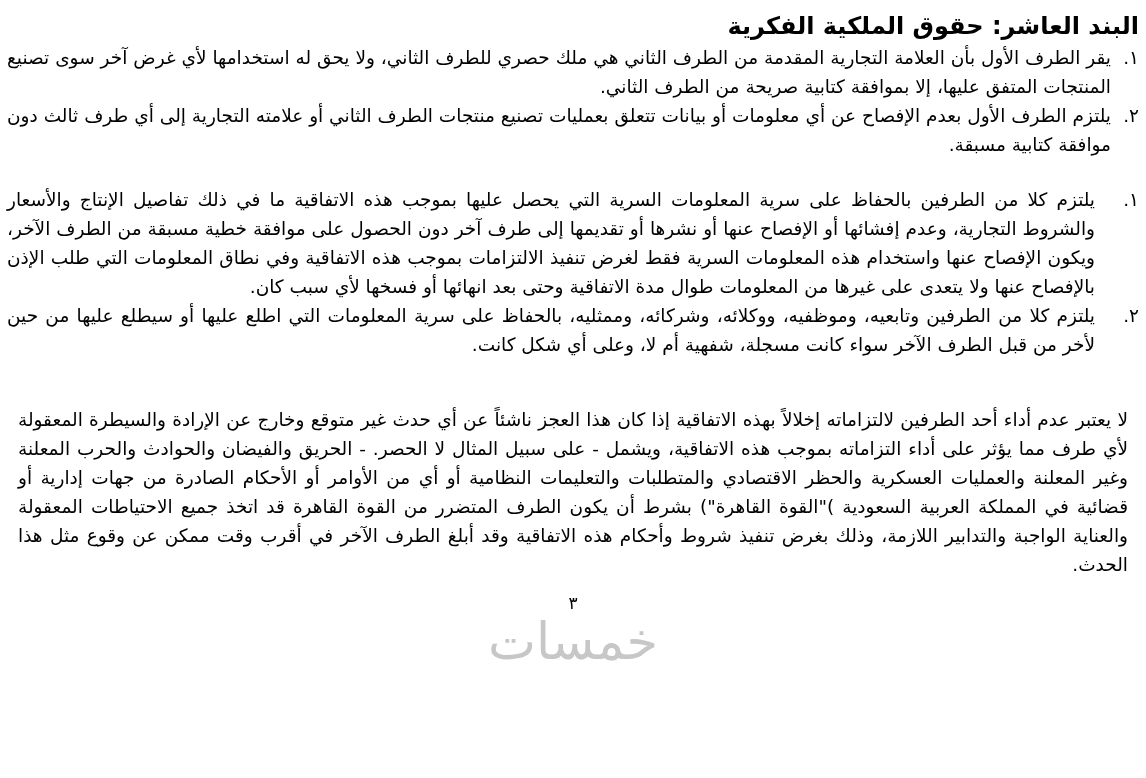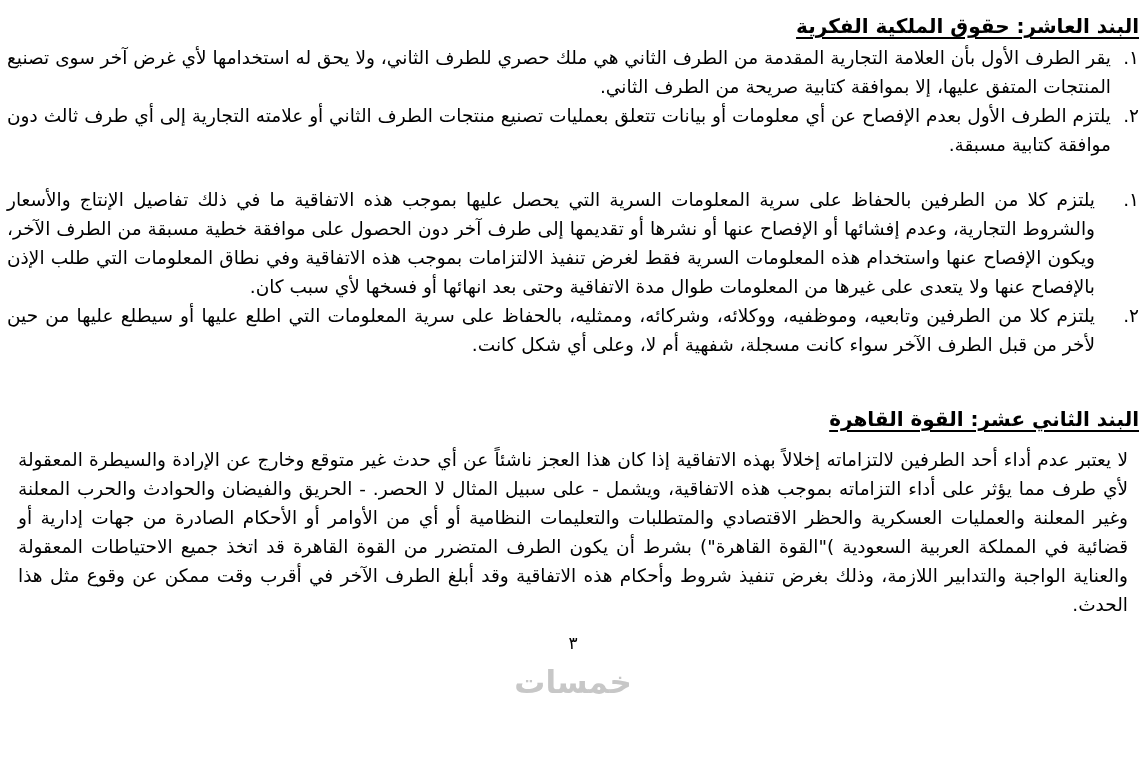--- a/index.html
+++ b/index.html
@@ -10,24 +10,23 @@
     background:#ffffff;
     color:#000000;
     font-family:"DejaVu Sans", sans-serif;
     direction:rtl;
     box-sizing:border-box;
     padding:12px 7px 0 7px;
     overflow:hidden;
   }
   h2.section-heading{
     margin:0;
-    font-size:20px;
+    font-size:24px;
     line-height:29px;
     font-weight:bold;
-    text-decoration:underline;
     text-underline-offset:4px;
     text-align:right;
   }
   .sec10 h2.section-heading{margin-bottom:2px;}
   .sec11{margin-top:26px;}
   .sec11 h2.section-heading{margin-bottom:4px;}
   .sec12{margin-top:46px;}
   .sec12 h2.section-heading{margin-bottom:6px;}
   .clause{
     display:flex;
@@ -53,23 +52,23 @@
   }
   .page-number{
     margin-top:12px;
     text-align:center;
     font-size:17px;
     line-height:25px;
   }
   .watermark{
     text-align:center;
     margin-top:0px;
-    font-size:31px;
+    font-size:51px;
     line-height:52px;
-    font-weight:bold;
+    font-weight:normal;
     color:#c7c7c7;
     letter-spacing:1px;
     user-select:none;
   }
 </style>
 </head>
 <body>
 
 <div class="page">
 
@@ -90,21 +89,20 @@
       <span class="num">١.</span>
       <span class="txt">يلتزم كلا من الطرفين بالحفاظ على سرية المعلومات السرية التي يحصل عليها بموجب هذه الاتفاقية ما في ذلك تفاصيل الإنتاج والأسعار والشروط التجارية، وعدم إفشائها أو الإفصاح عنها أو نشرها أو تقديمها إلى طرف آخر دون الحصول على موافقة خطية مسبقة من الطرف الآخر، ويكون الإفصاح عنها واستخدام هذه المعلومات السرية فقط لغرض تنفيذ الالتزامات بموجب هذه الاتفاقية وفي نطاق المعلومات التي طلب الإذن بالإفصاح عنها ولا يتعدى على غيرها من المعلومات طوال مدة الاتفاقية وحتى بعد انهائها أو فسخها لأي سبب كان.</span>
     </div>
     <div class="clause">
       <span class="num">٢.</span>
       <span class="txt">يلتزم كلا من الطرفين وتابعيه، وموظفيه، ووكلائه، وشركائه، وممثليه، بالحفاظ على سرية المعلومات التي اطلع عليها أو سيطلع عليها من حين لأخر من قبل الطرف الآخر سواء كانت مسجلة، شفهية أم لا، وعلى أي شكل كانت.</span>
     </div>
   </section>
 
   <section class="sec12">
-    <h2 class="section-heading">البند الثاني عشر: القوة القاهرة</h2>
     <p class="body-paragraph">لا يعتبر عدم أداء أحد الطرفين لالتزاماته إخلالاً بهذه الاتفاقية إذا كان هذا العجز ناشئاً عن أي حدث غير متوقع وخارج عن الإرادة والسيطرة المعقولة لأي طرف مما يؤثر على أداء التزاماته بموجب هذه الاتفاقية، ويشمل - على سبيل المثال لا الحصر. - الحريق والفيضان والحوادث والحرب المعلنة وغير المعلنة والعمليات العسكرية والحظر الاقتصادي والمتطلبات والتعليمات النظامية أو أي من الأوامر أو الأحكام الصادرة من جهات إدارية أو قضائية في المملكة العربية السعودية )"القوة القاهرة") بشرط أن يكون الطرف المتضرر من القوة القاهرة قد اتخذ جميع الاحتياطات المعقولة والعناية الواجبة والتدابير اللازمة، وذلك بغرض تنفيذ شروط وأحكام هذه الاتفاقية وقد أبلغ الطرف الآخر في أقرب وقت ممكن عن وقوع مثل هذا الحدث.</p>
   </section>
 
   <div class="page-number">٣</div>
 
   <div class="watermark">خمسات</div>
 
 </div>
 
 </body></html>

